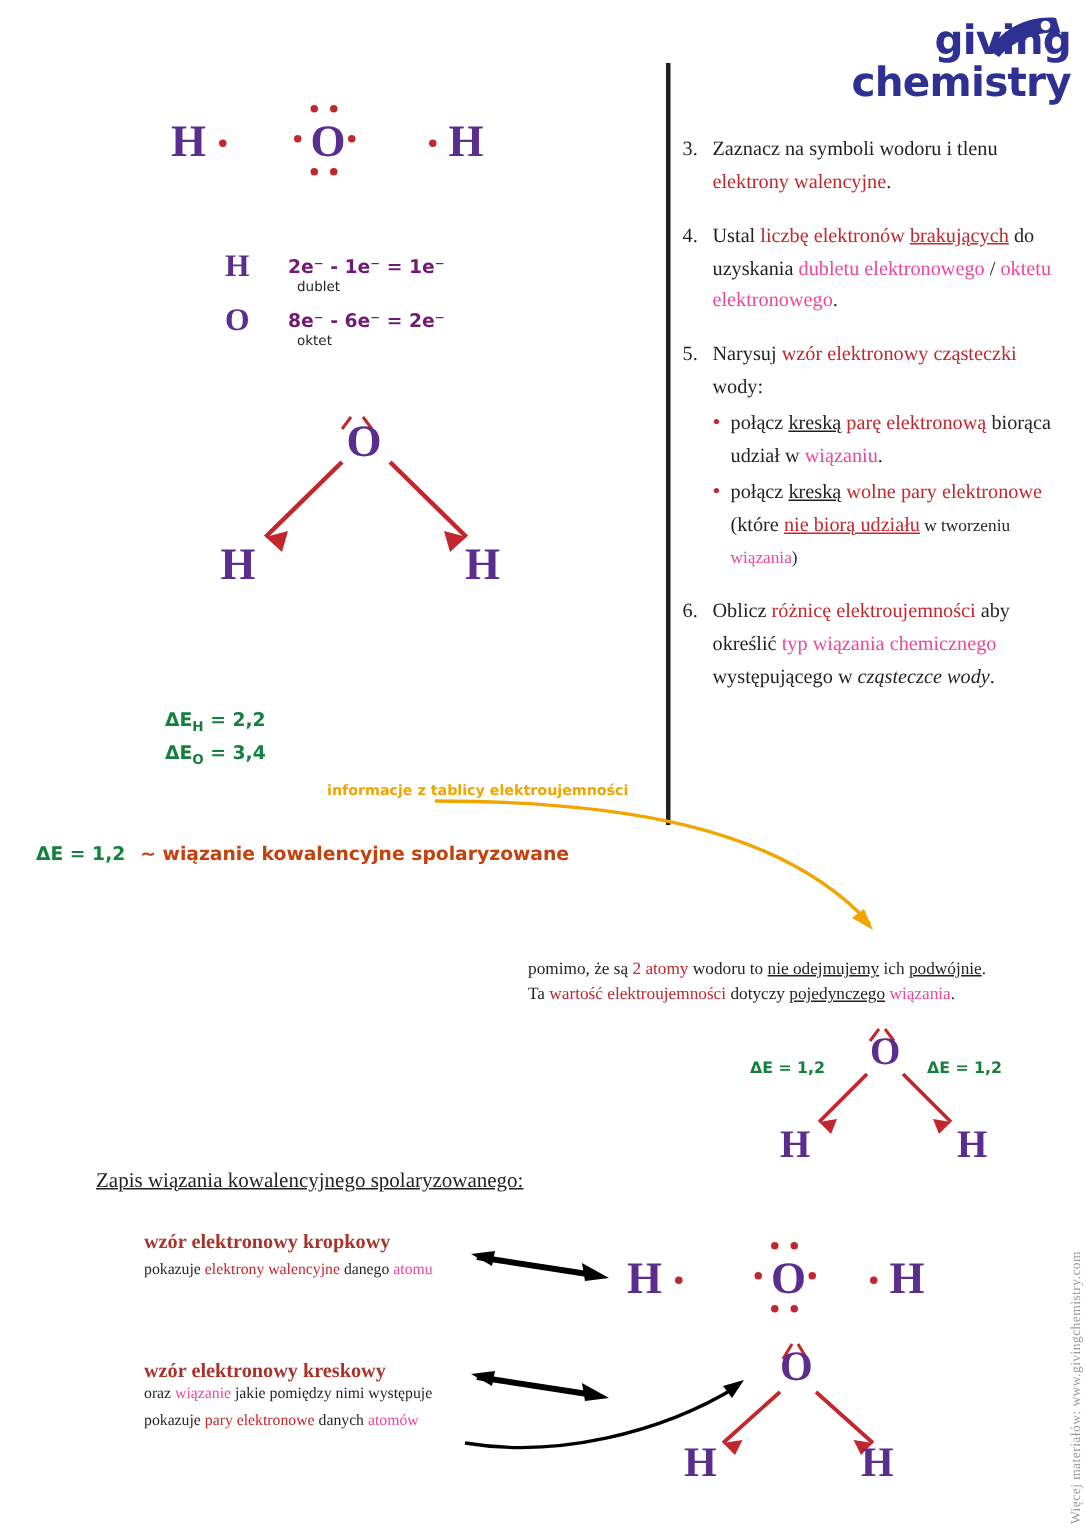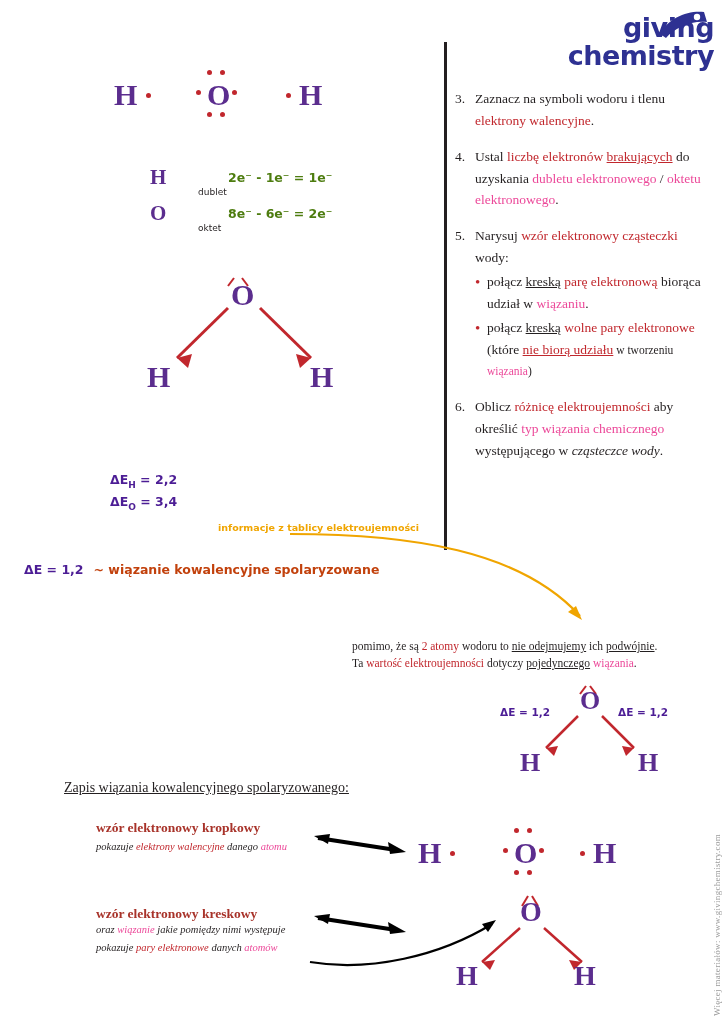--- a/index.html
+++ b/index.html
@@ -82,32 +82,31 @@
   
   .eqlabel {
     font-family: "Liberation Serif", serif;
     font-weight: bold;
     color: #5b2d8e;
     font-size: 21px;
   }
   .eqtext {
     font-family: "DejaVu Sans", sans-serif;
     font-weight: bold;
-    color: #4d7c0f;
+    color: #701a75;
     font-size: 12.5px;
-    margin-left: 36px;
   }
   .eqsub {
     font-family: "DejaVu Sans", sans-serif;
     color: #231f20;
     font-size: 9px;
   }
 
   .orange {
-    color: #4c1d95;
+    color: #15803d;
     font-family: "DejaVu Sans", sans-serif;
     font-weight: bold;
     font-size: 12.5px;
   }
   .orange-note {
     color: #f0a500;
     font-family: "DejaVu Sans", sans-serif;
     font-size: 9.5px;
     font-weight: bold;
     margin-top: 40px;
@@ -134,21 +133,20 @@
     font-family: "Liberation Serif", serif;
     font-weight: bold;
     font-size: 13.5px;
     color: #a8332a;
   }
   .sub-text {
     font-family: "Liberation Serif", serif;
     font-size: 10.5px;
     color: #231f20;
     line-height: 1.45;
-    font-style: italic;
   }
 
   #sidetext {
     right: 2px; bottom: 8px;
     writing-mode: vertical-rl;
     transform: rotate(180deg);
     font-family: "Liberation Serif", serif;
     font-size: 9px;
     color: #9b9b9b;
     letter-spacing: 0.3px;

